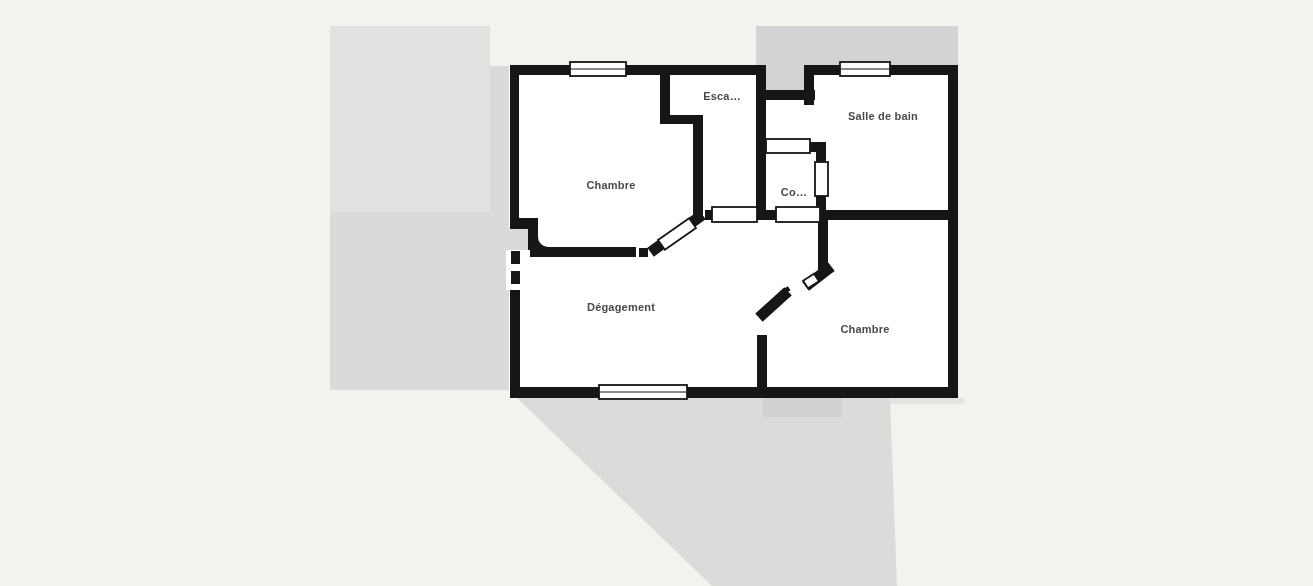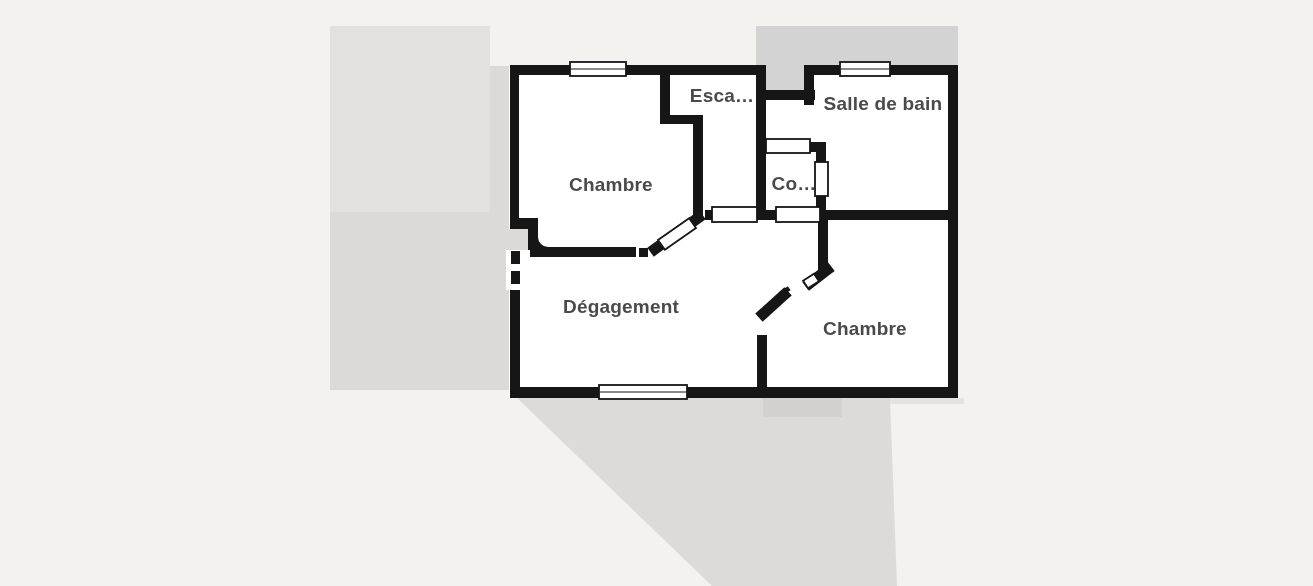--- a/index.html
+++ b/index.html
@@ -17,21 +17,21 @@
   .dash{stroke:var(--wall,#161616);stroke-width:9;stroke-dasharray:13 7;}
   .room{fill:var(--room-fill,#fff);}
   .sh-lu{fill:var(--shadow-left-upper,#e2e1e0);}
   .sh-ll{fill:var(--shadow-left-lower,#dbdad9);}
   .sh-top{fill:var(--shadow-top,#d3d3d3);}
   .sh-bot{fill:var(--shadow-bottom,#dcdbda);}
   .sh-botdark{fill:var(--shadow-bottom-dark,#d2d1d0);}
   .sh-edge{fill:var(--shadow-edge,#e4e3e1);}
   .label{
     position:absolute;transform:translate(-50%,-50%);
-    font-weight:700;font-size:19px;letter-spacing:.2px;white-space:nowrap;
+    font-weight:700;font-size:11px;letter-spacing:.2px;white-space:nowrap;
     color:var(--label-text,#4a4a4a);
   }
 </style>
 </head>
 <body>
 
 <div class="stage">
   <svg width="1313" height="586" viewBox="0 0 1313 586">
 
     <g>
@@ -101,17 +101,17 @@
     <g transform="translate(811,281) rotate(-33)">
       <rect class="window" x="-6.5" y="-4.5" width="13" height="9"></rect>
     </g>
     <g transform="translate(785,291) rotate(-33)">
       <rect class="wall" x="-5" y="-2.5" width="10" height="5"></rect>
     </g>
   </svg>
 
   <div class="label" style="left:611px;top:185px">Chambre</div>
   <div class="label" style="left:722px;top:96px">Esca…</div>
-  <div class="label" style="left:883px;top:104px">Salle de bain</div>
-  <div class="label" style="left:794px;top:184px">Co…</div>
+  <div class="label" style="left:883px;top:116px">Salle de bain</div>
+  <div class="label" style="left:794px;top:192px">Co…</div>
   <div class="label" style="left:621px;top:307px">Dégagement</div>
   <div class="label" style="left:865px;top:329px">Chambre</div>
 </div>
 
 </body></html>

